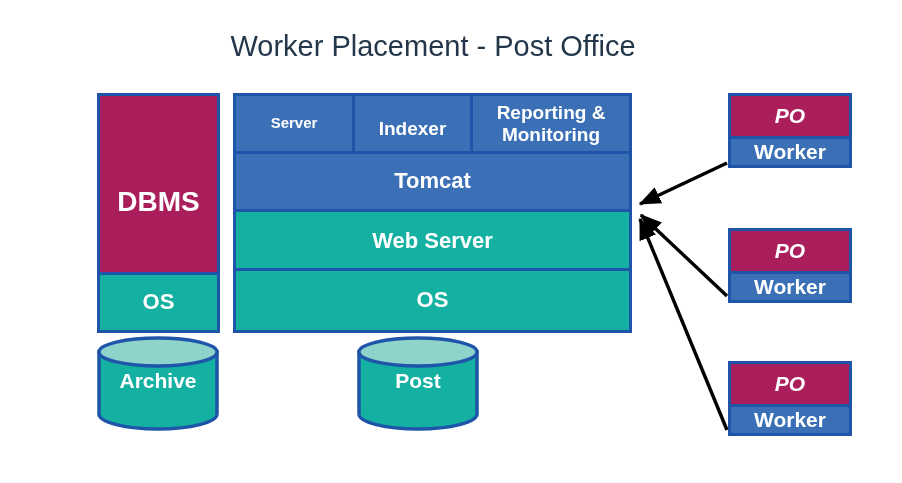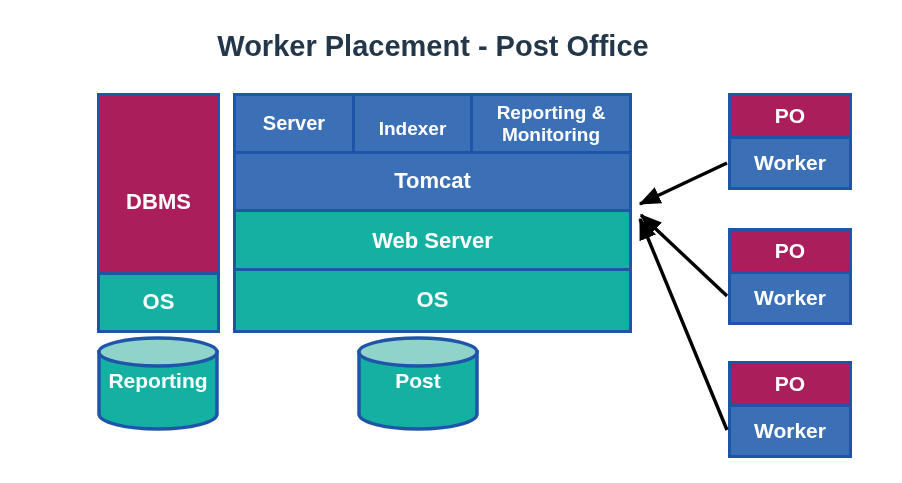--- a/index.html
+++ b/index.html
@@ -16,55 +16,55 @@
     overflow: hidden;
   }
   .abs { position: absolute; }
 
   #title {
     left: 163px;
     top: 30px;
     width: 540px;
     text-align: center;
     font-size: 29px;
-    font-weight: bold;
+    font-weight: normal;
     color: #24374A;
     letter-spacing: 0px;
   }
 
   .box {
     box-sizing: border-box;
     border: 3px solid #1E55A8;
     color: #ffffff;
     font-weight: bold;
     display: flex;
     align-items: center;
     justify-content: center;
     text-align: center;
     line-height: 1.12;
   }
   .fill-crimson { background: #A91E5B; }
   .fill-blue    { background: #3B70B7; }
   .fill-teal    { background: #14B1A2; }
 
   
-  #dbms-box { left: 97px;  top: 93px;  width: 123px; height: 218px; font-size: 22px; }
+  #dbms-box { left: 97px;  top: 93px;  width: 123px; height: 218px; font-size: 28px; }
   #left-os-box { left: 97px; top: 272px; width: 123px; height: 61px; font-size: 22px; }
 
   
-  #server-box   { left: 233px; top: 93px; width: 122px; height: 61px; font-size: 20px; }
+  #server-box   { left: 233px; top: 93px; width: 122px; height: 61px; font-size: 15px; }
   #indexer-box  { left: 352px; top: 93px; width: 121px; height: 71px; font-size: 19px; }
   #reporting-box{ left: 470px; top: 93px; width: 162px; height: 61px; font-size: 19px; padding: 0 8px; }
   #tomcat-box   { left: 233px; top: 151px; width: 399px; height: 61px; font-size: 22px; }
   #webserver-box{ left: 233px; top: 209px; width: 399px; height: 65px; font-size: 22px; }
   #mid-os-box   { left: 233px; top: 268px; width: 399px; height: 65px; font-size: 22px; }
 
   
-  .po-box     { width: 124px; height: 46px; font-size: 21px; }
-  .worker-box { width: 124px; height: 54px; font-size: 21px; }
+  .po-box     { width: 124px; height: 46px; font-size: 21px; font-style: italic; }
+  .worker-box { width: 124px; height: 32px; font-size: 21px; }
   #po1 { left: 728px; top: 93px; }  #worker1 { left: 728px; top: 136px; }
   #po2 { left: 728px; top: 228px; } #worker2 { left: 728px; top: 271px; }
   #po3 { left: 728px; top: 361px; } #worker3 { left: 728px; top: 404px; }
 
   
   .cylinder { width: 122px; height: 98px; }
   #cyl-database { left: 97px;  top: 335px; }
   #cyl-archive  { left: 233px; top: 335px; }
   #cyl-index    { left: 357px; top: 335px; }
   .cylinder svg { position: absolute; left: 0; top: 0; }
@@ -115,21 +115,21 @@
   </div>
   <div id="mid-os-box" class="abs box fill-teal">
     <span>OS</span>
   </div>
 
   <div id="cyl-database" class="abs cylinder">
     <svg width="122" height="98" viewBox="0 0 122 98">
       <path d="M 2,17 L 2,79 A 59,15 0 0 0 120,79 L 120,17 Z" fill="#14B1A2" stroke="#1E55A8" stroke-width="3.5"></path>
       <ellipse cx="61" cy="17" rx="59" ry="14" fill="#8FD3CB" stroke="#1E55A8" stroke-width="3.5"></ellipse>
     </svg>
-    <div class="cyl-label">Reporting</div>
+    <div class="cyl-label">Archive</div>
   </div>
   <div id="cyl-index" class="abs cylinder">
     <svg width="122" height="98" viewBox="0 0 122 98">
       <path d="M 2,17 L 2,79 A 59,15 0 0 0 120,79 L 120,17 Z" fill="#14B1A2" stroke="#1E55A8" stroke-width="3.5"></path>
       <ellipse cx="61" cy="17" rx="59" ry="14" fill="#8FD3CB" stroke="#1E55A8" stroke-width="3.5"></ellipse>
     </svg>
     <div class="cyl-label">Post</div>
   </div>
 
   <div id="po1" class="abs box po-box fill-crimson">

